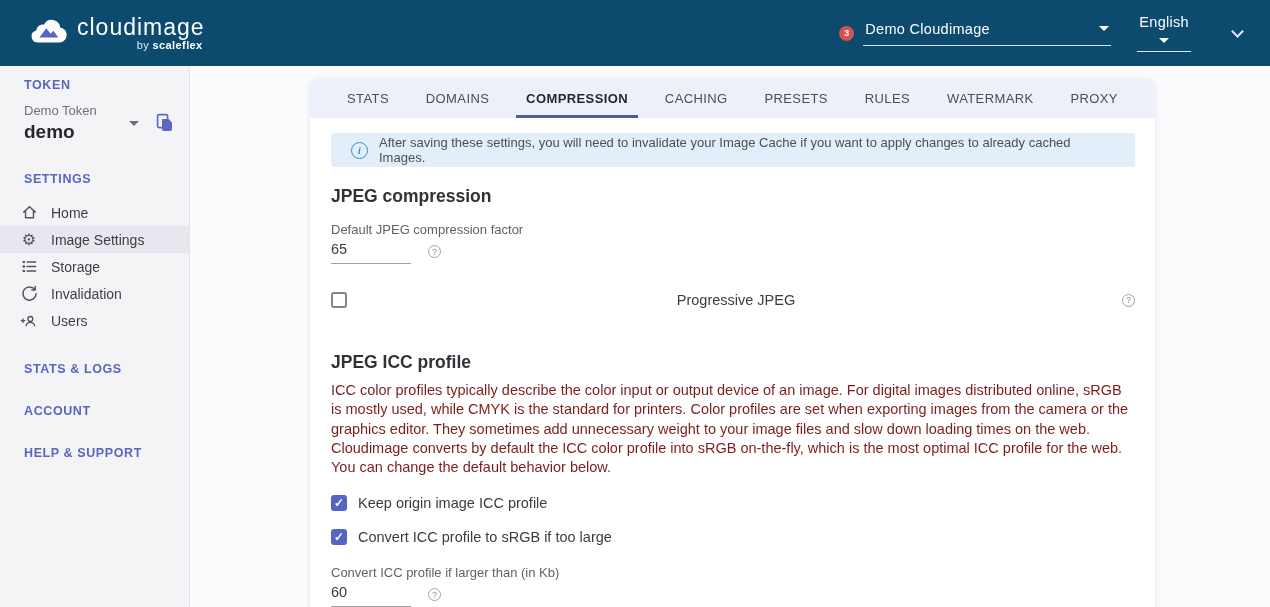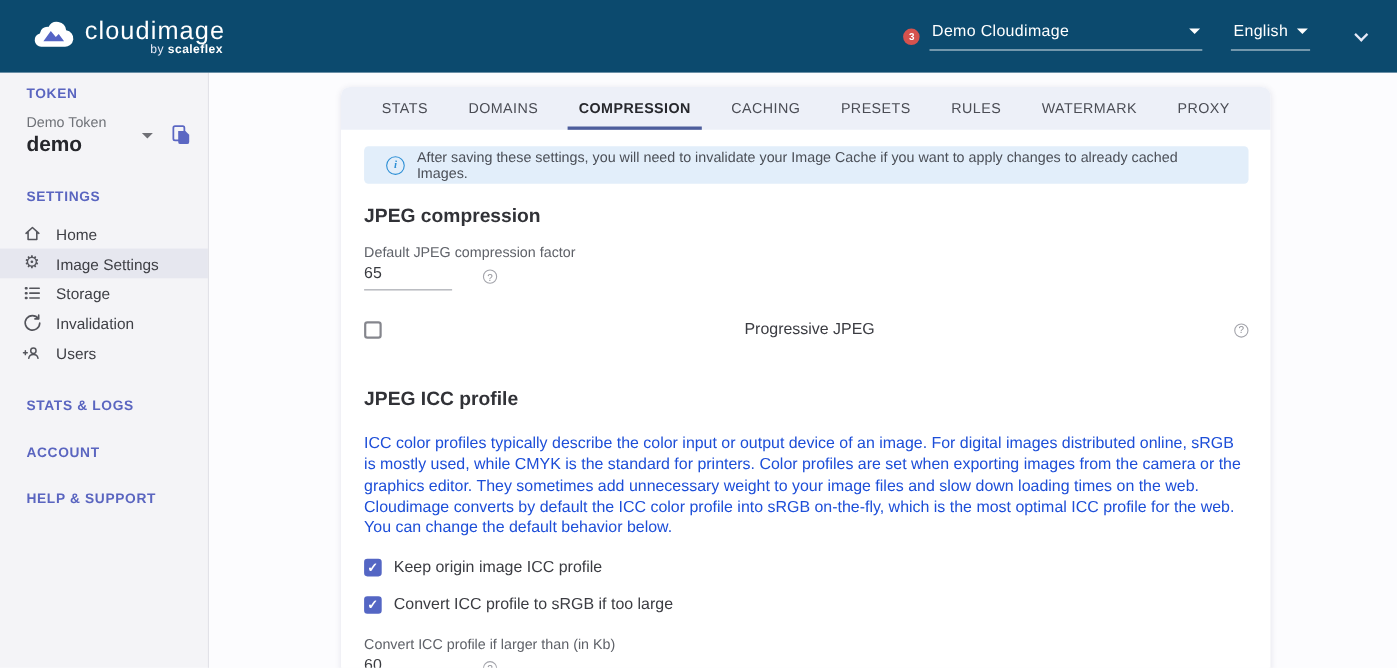--- a/index.html
+++ b/index.html
@@ -14,21 +14,21 @@
   .wordmark { font-size:23px; font-weight:300; letter-spacing:1px; line-height:24px; }
   .byline { font-size:11px; text-align:right; padding-right:2px; color:#e8eaf8; letter-spacing:.4px; }
   .byline b { font-weight:700; color:#fff; }
 
   .topbar-right { margin-left:auto; display:flex; align-items:center; margin-right:28px; }
   .badge { width:15px; height:15px; border-radius:50%; background:#d5524e; color:#fff; font-size:9px;
            display:flex; align-items:center; justify-content:center; margin-right:9px; font-weight:bold; }
   .tb-select { color:#fff; font-size:14.5px; letter-spacing:.3px; border-bottom:1px solid rgba(255,255,255,.85);
                padding:0 2px 8px 2px; display:flex; align-items:center; cursor:pointer; }
   .project { width:248px; justify-content:space-between; margin-right:26px; }
-  .lang { gap:8px; margin-right:42px; }
+  .lang { gap:8px; margin-right:42px;flex-direction:column; }
   .caret { width:0; height:0; border-left:5px solid transparent; border-right:5px solid transparent; border-top:5px solid #fff; }
   .caret.gray { border-top-color:#6f7076; }
   .chev { width:9px; height:9px; border-right:2px solid #e7e9f7; border-bottom:2px solid #e7e9f7;
           transform:rotate(45deg); margin-top:-4px; cursor:pointer; }
 
   
   .layout { display:flex; height:557px; }
 
   
   .sidebar { width:190px; background:#f4f4f7; border-right:1px solid #e2e2e8; flex-shrink:0; }
@@ -67,41 +67,41 @@
   .info-icon { width:17px; height:17px; border-radius:50%; border:1.5px solid #2d8fd5; color:#2d8fd5;
                font-size:10px; font-weight:bold; display:flex; align-items:center; justify-content:center;
                flex-shrink:0; font-family:"Liberation Serif", serif; font-style:italic; }
   .banner-text { font-size:13px; color:#4b4f57; }
 
   h2.section-heading { font-size:17.5px; color:#313237; font-weight:bold; line-height:20px; }
   .h-jpeg { margin-top:19px; }
   .h-icc { margin-top:44px; }
 
   .field-label { font-size:13px; color:#5f6269; margin-top:16px; }
-  .input-row { margin-top:2px; display:flex; align-items:center; gap:28px; }
+  .input-row { margin-top:2px; display:flex; align-items:center; gap:17px; }
   .underline-input { width:80px; border:none; border-bottom:1px solid #9fa1a8; font-size:14.5px;
                      color:#3a3b40; padding:2px 0 6px; background:transparent; outline:none;
                      font-family:"Liberation Sans", sans-serif; }
   .help { width:13px; height:13px; border-radius:50%; border:1px solid #a3a4ab; color:#8f9097;
           font-size:9px; display:flex; align-items:center; justify-content:center; cursor:pointer;
           flex-shrink:0; }
 
   .checkbox-row { display:flex; align-items:center; gap:11px; }
   .row-progressive { margin-top:28px;justify-content:space-between; }
   .row-keep { margin-top:18px; }
   .row-convert { margin-top:18px; }
   .cb { width:16px; height:16px; border:2px solid #85868d; border-radius:3px; cursor:pointer;
         display:flex; align-items:center; justify-content:center; flex-shrink:0; }
   .cb::after { content:"\2713"; color:#fff; font-size:12px; font-weight:bold; display:none; }
   .cb[data-checked="true"] { background:#5466c4; border-color:#5466c4; }
   .cb[data-checked="true"]::after { display:block; }
   .checkbox-label { font-size:14.5px; color:#3b3c42; }
   .cb-help { margin-left:-3px; }
 
-  .desc { margin-top:22px; font-size:14.5px; line-height:19.3px; color:#1d4ed8; max-width:805px; }
+  .desc { margin-top:9px; font-size:14.5px; line-height:19.3px; color:#7f1d1d; max-width:805px; }
   .lbl-threshold { margin-top:20px; }
 </style>
 </head>
 <body>
 
 <header class="topbar">
   <div class="brand">
     <span>
       <svg width="40" height="27" viewBox="0 0 44 30">
         <path d="M35.5 11.6 A9.5 9.5 0 0 0 17.6 8.3 A7.6 7.6 0 0 0 8.9 14.9 A6.8 6.8 0 0 0 10.3 28.3 H33.2 A8.3 8.3 0 0 0 35.5 11.6 Z" fill="#ffffff"></path>

